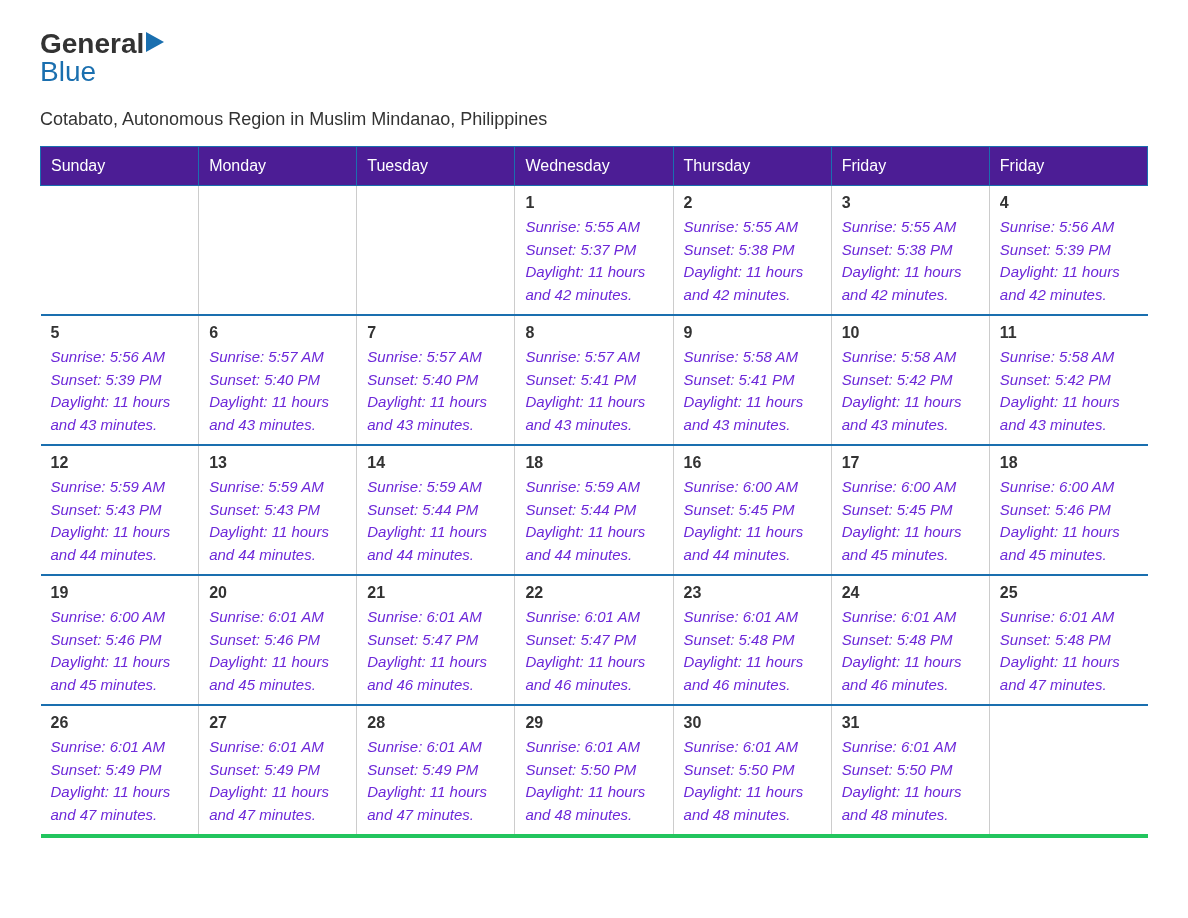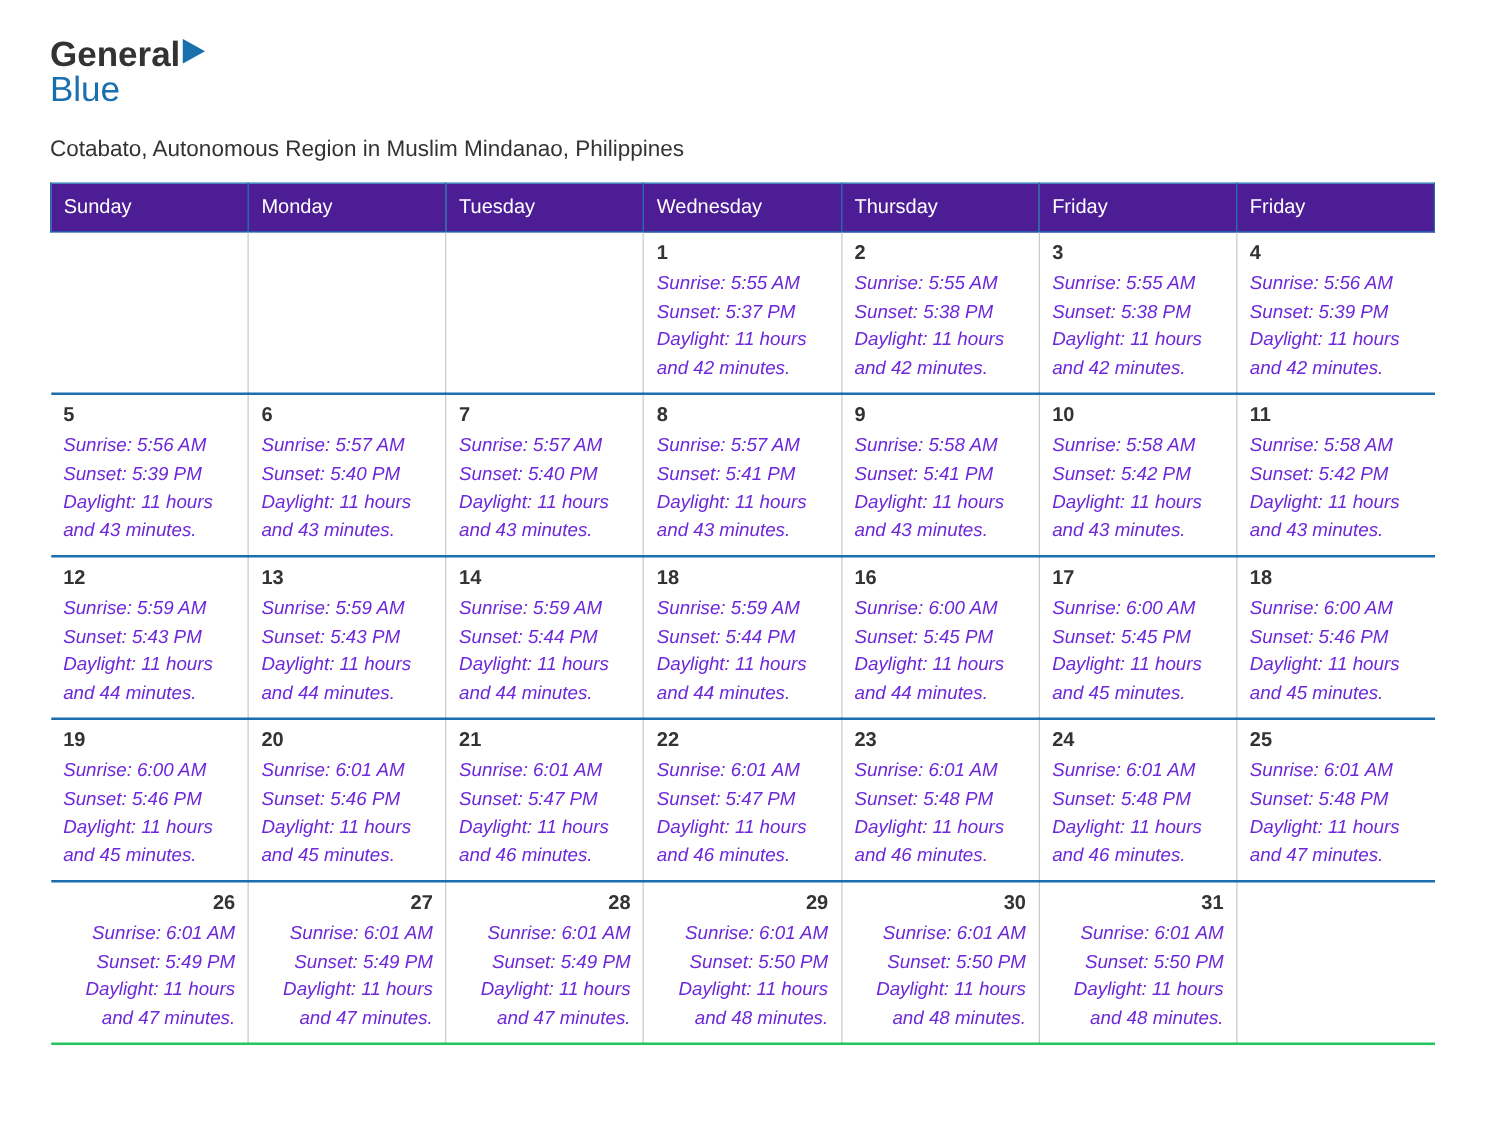--- a/index.html
+++ b/index.html
@@ -88,22 +88,21 @@
       display: block;
       margin-bottom: 4px;
     }
     .day-info {
       font-size: 15px;
       color: #6d28d9;
       line-height: 1.5;
       font-style: italic;
     }
     tbody tr:last-child {
-      border-bottom: 2px solid #22c55e;
-      text-align: right;
+      border-bottom: 4px solid #22c55e;
     }
     .empty-cell {
       background: #fff;
     }
   </style>
 </head>
 <body>
 
 <div class="header-row">
   <div class="logo">

